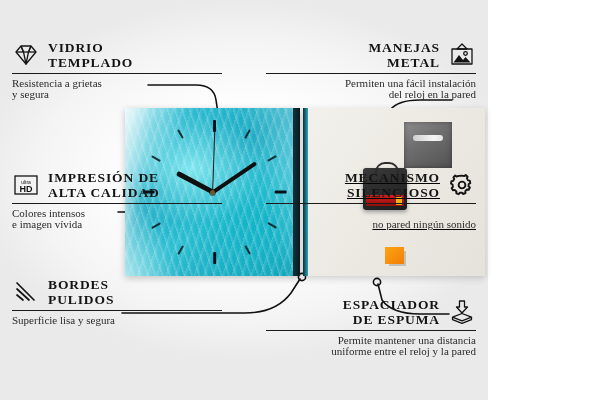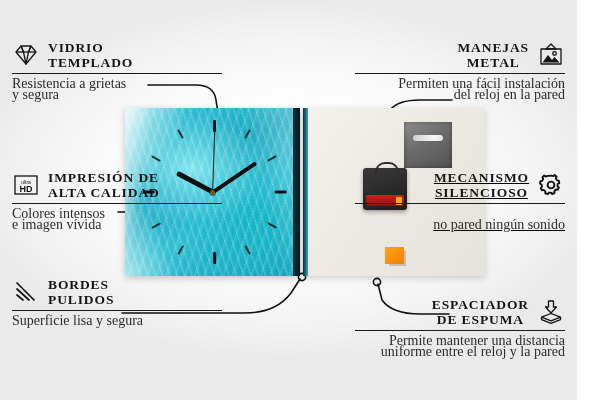--- a/index.html
+++ b/index.html
@@ -2,42 +2,42 @@
 <html><head>
 <meta charset="utf-8">
 <style>
   html,body{margin:0;padding:0;}
   body{
     width:600px;height:400px;overflow:hidden;
     font-family:"Liberation Serif",serif;
     background:#ffffff;
   }
   #stage{
-    position:relative;width:577px;height:400px;
+    position:relative;width:488px;height:400px;
     background:
       radial-gradient(ellipse 55% 45% at 50% 45%, #ffffff 0%, #fdfdfd 45%, #f4f4f4 78%, #eaeaea 100%),
       linear-gradient(110deg,#eeeeee 0%, #fafafa 18%, #ffffff 45%, #fafafa 72%, #e9e9e9 100%);
   }
 
   
   .feat{position:absolute;width:210px;}
   .feat .hdrow{display:flex;align-items:center;gap:8px;}
   .feat.left .hdrow{justify-content:flex-start;}
   .feat.right .hdrow{justify-content:flex-end;}
   .title{
     font-family:"Liberation Serif",serif;
     font-size:13.5px;line-height:15px;font-weight:700;
     letter-spacing:.9px;color:#141414;text-transform:uppercase;
   }
   .feat.left .title{text-align:left;}
-  .feat.right .title{text-align:center;}
+  .feat.right .title{text-align:right;}
   .rule{height:0;border-top:1.4px solid #1a1a1a;margin-top:3px;}
   .desc{
     font-family:"Liberation Serif",serif;
-    font-size:14px;line-height:11.4px;color:#2b2b2b;margin-top:4px;
+    font-size:11px;line-height:11.4px;color:#2b2b2b;margin-top:4px;
   }
   .feat.left .desc{text-align:left;}
   .feat.right .desc{text-align:right;}
   .ico{width:28px;height:26px;flex:0 0 28px;display:block;}
   .ico svg{display:block;width:28px;height:26px;}
 
   
   #f-vidrio   {left:12px; top:40px;}
   #f-impresion{left:12px; top:170px;}
   #f-bordes   {left:12px; top:277px;}

